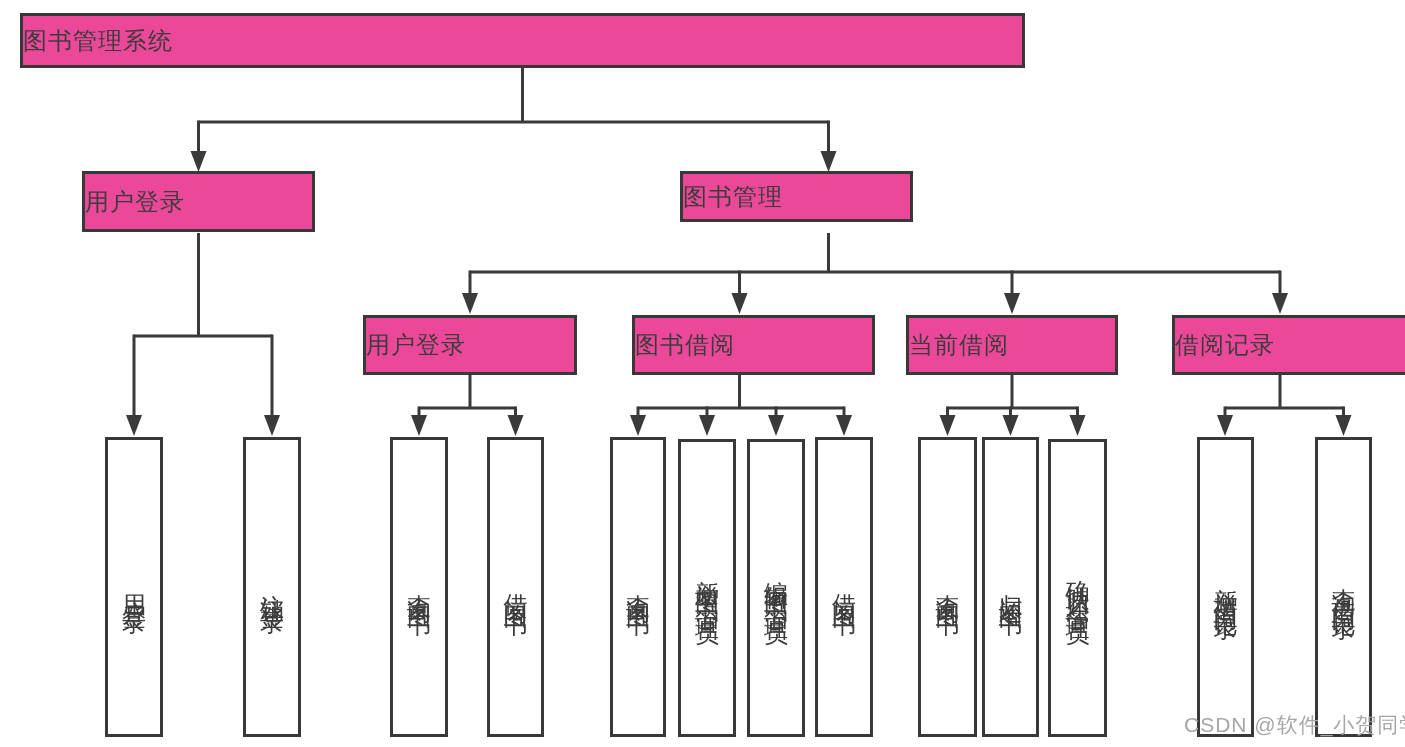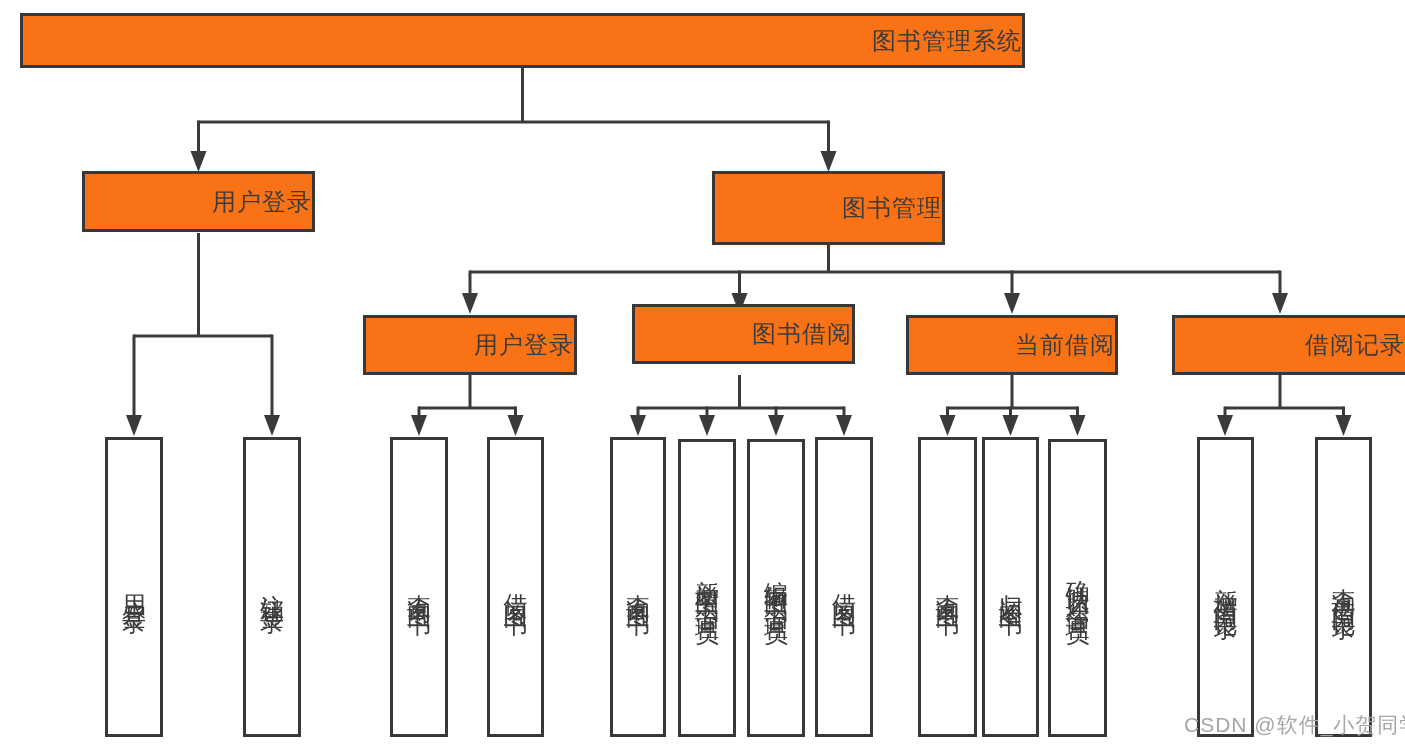--- a/index.html
+++ b/index.html
@@ -14,22 +14,22 @@
     width:1405px;height:747px;
     background:#fff;
     overflow:hidden;
     font-family:"Liberation Sans","DejaVu Sans",sans-serif;
   }
   .connectors{position:absolute;left:0;top:0;z-index:0;}
   .hbox{
     position:absolute;
     box-sizing:border-box;
     border:3px solid var(--border);
-    background:#f97316;
-    display:flex;align-items:center;justify-content:flex-end;
+    background:#ec4899;
+    display:flex;align-items:center;justify-content:flex-start;
     z-index:1;
   }
   .hbox .label{
     font-size:24px;color:var(--text);
     letter-spacing:1px;white-space:nowrap;
   }
   .vbox{
     position:absolute;
     box-sizing:border-box;
     border:3px solid var(--border);
@@ -125,28 +125,28 @@
     </g>
   </svg>
 
   <div class="hbox" style="left:20px;top:13px;width:1005px;height:55px">
     <span class="label">图书管理系统</span>
   </div>
 
   <div class="hbox" style="left:82px;top:171px;width:233px;height:61px">
     <span class="label">用户登录</span>
   </div>
-  <div class="hbox" style="left:712px;top:171px;width:233px;height:74px">
+  <div class="hbox" style="left:680px;top:171px;width:233px;height:51px">
     <span class="label">图书管理</span>
   </div>
 
   <div class="hbox" style="left:363px;top:315px;width:214px;height:60px">
     <span class="label">用户登录</span>
   </div>
-  <div class="hbox" style="left:632px;top:304px;width:223px;height:60px">
+  <div class="hbox" style="left:632px;top:315px;width:243px;height:60px">
     <span class="label">图书借阅</span>
   </div>
   <div class="hbox" style="left:906px;top:315px;width:212px;height:60px">
     <span class="label">当前借阅</span>
   </div>
   <div class="hbox" style="left:1172px;top:315px;width:236px;height:60px">
     <span class="label">借阅记录</span>
   </div>
 
   <div class="vbox" style="left:105px;top:437px;width:58px;height:300px">

